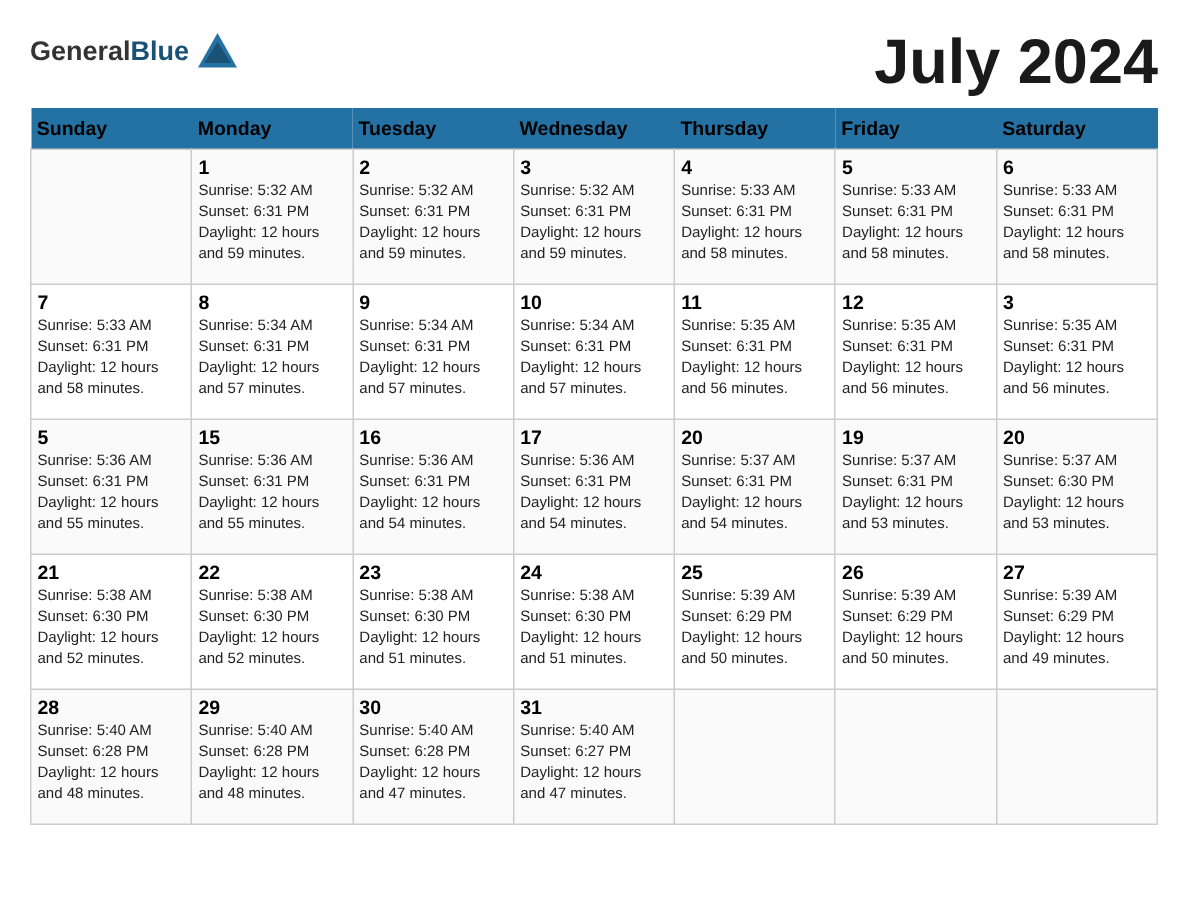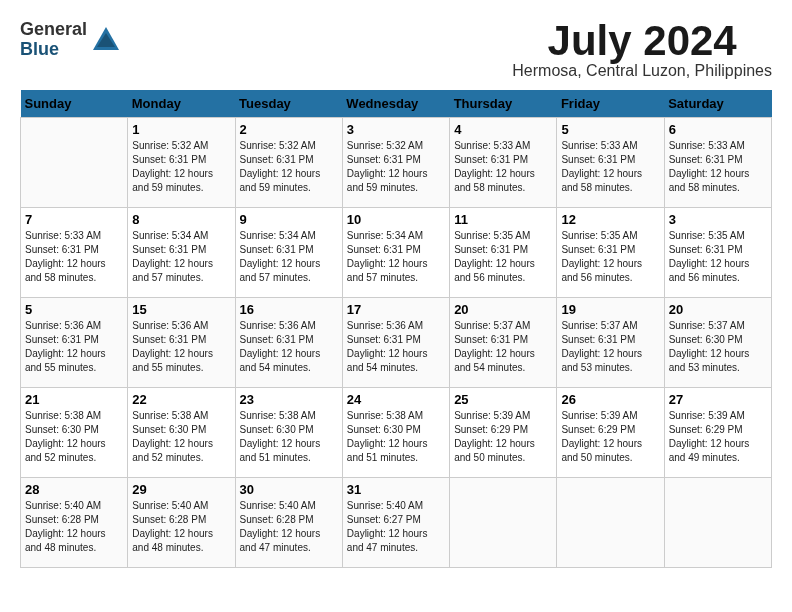--- a/index.html
+++ b/index.html
@@ -15,21 +15,21 @@
       justify-content: space-between;
       align-items: flex-start;
       margin-bottom: 10px;
     }
     .logo {
       display: flex;
       align-items: center;
     }
     .logo-text {
       display: flex;
-      flex-direction: column;
+      flex-direction: row;
       line-height: 1.1;
     }
     .logo-general {
       font-size: 18px;
       font-weight: bold;
       color: #333;
     }
     .logo-blue {
       font-size: 18px;
       font-weight: bold;
@@ -103,21 +103,20 @@
       <span class="logo-general">General</span>
       <span class="logo-blue">Blue</span>
     </div>
     <svg class="logo-icon" viewBox="0 0 30 30">
       <polygon points="15,2 28,25 2,25" fill="#2471a3"></polygon>
       <polygon points="15,8 24,22 6,22" fill="#1a5276"></polygon>
     </svg>
   </div>
   <div class="title-section">
     <div class="month-title">July 2024</div>
-    <div class="location-title">Hermosa, Central Luzon, Philippines</div>
   </div>
 </div>
 
 <table class="calendar-table">
   <thead>
     <tr>
       <th>Sunday</th>
       <th>Monday</th>
       <th>Tuesday</th>
       <th>Wednesday</th>

